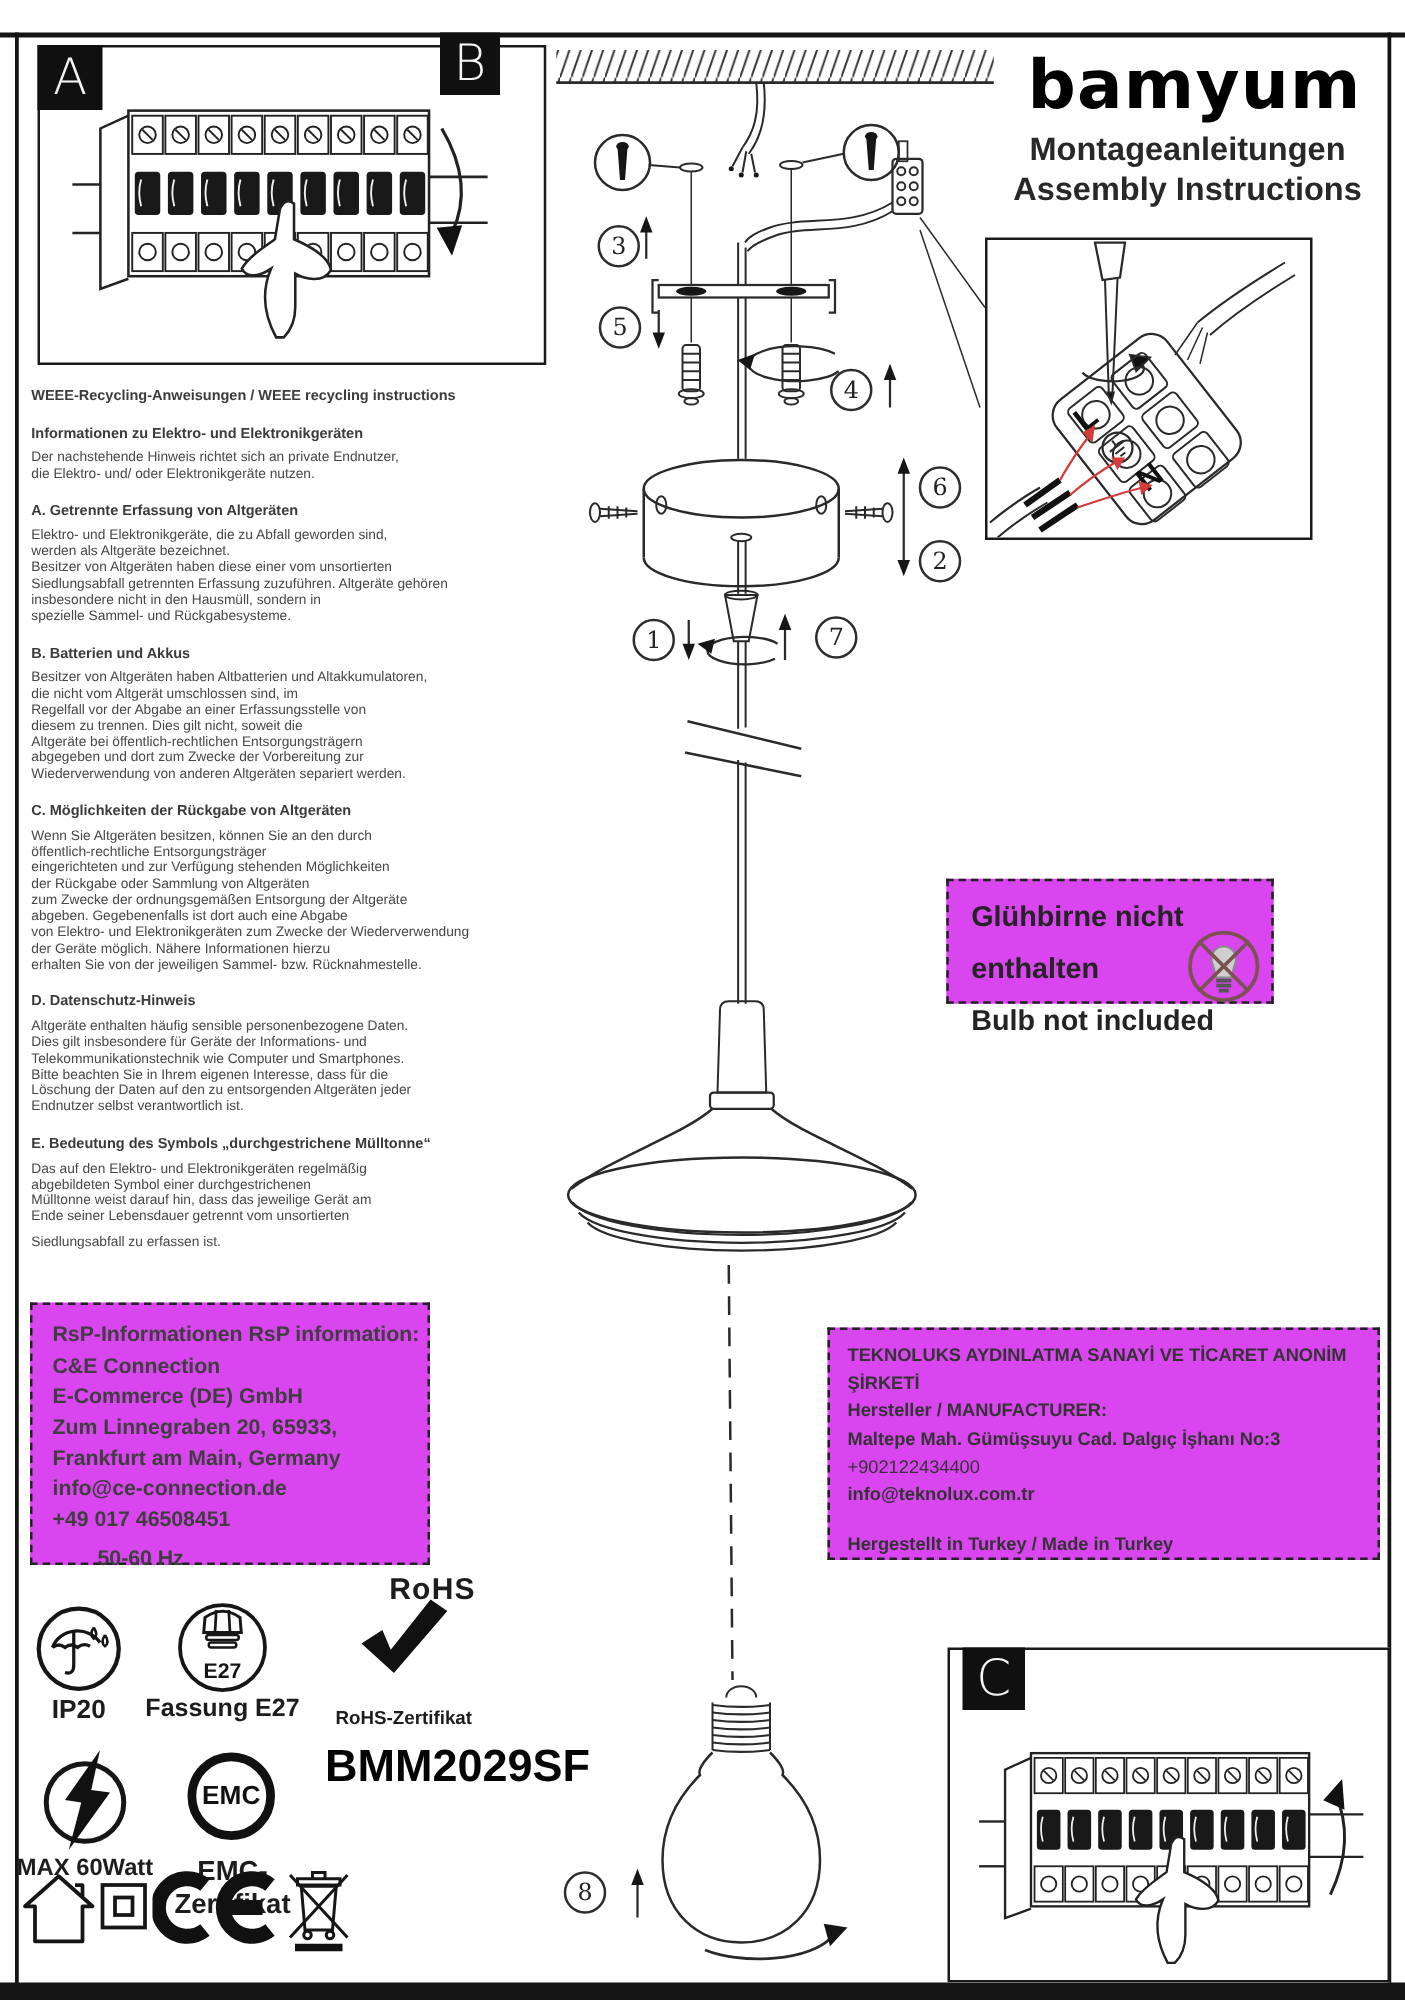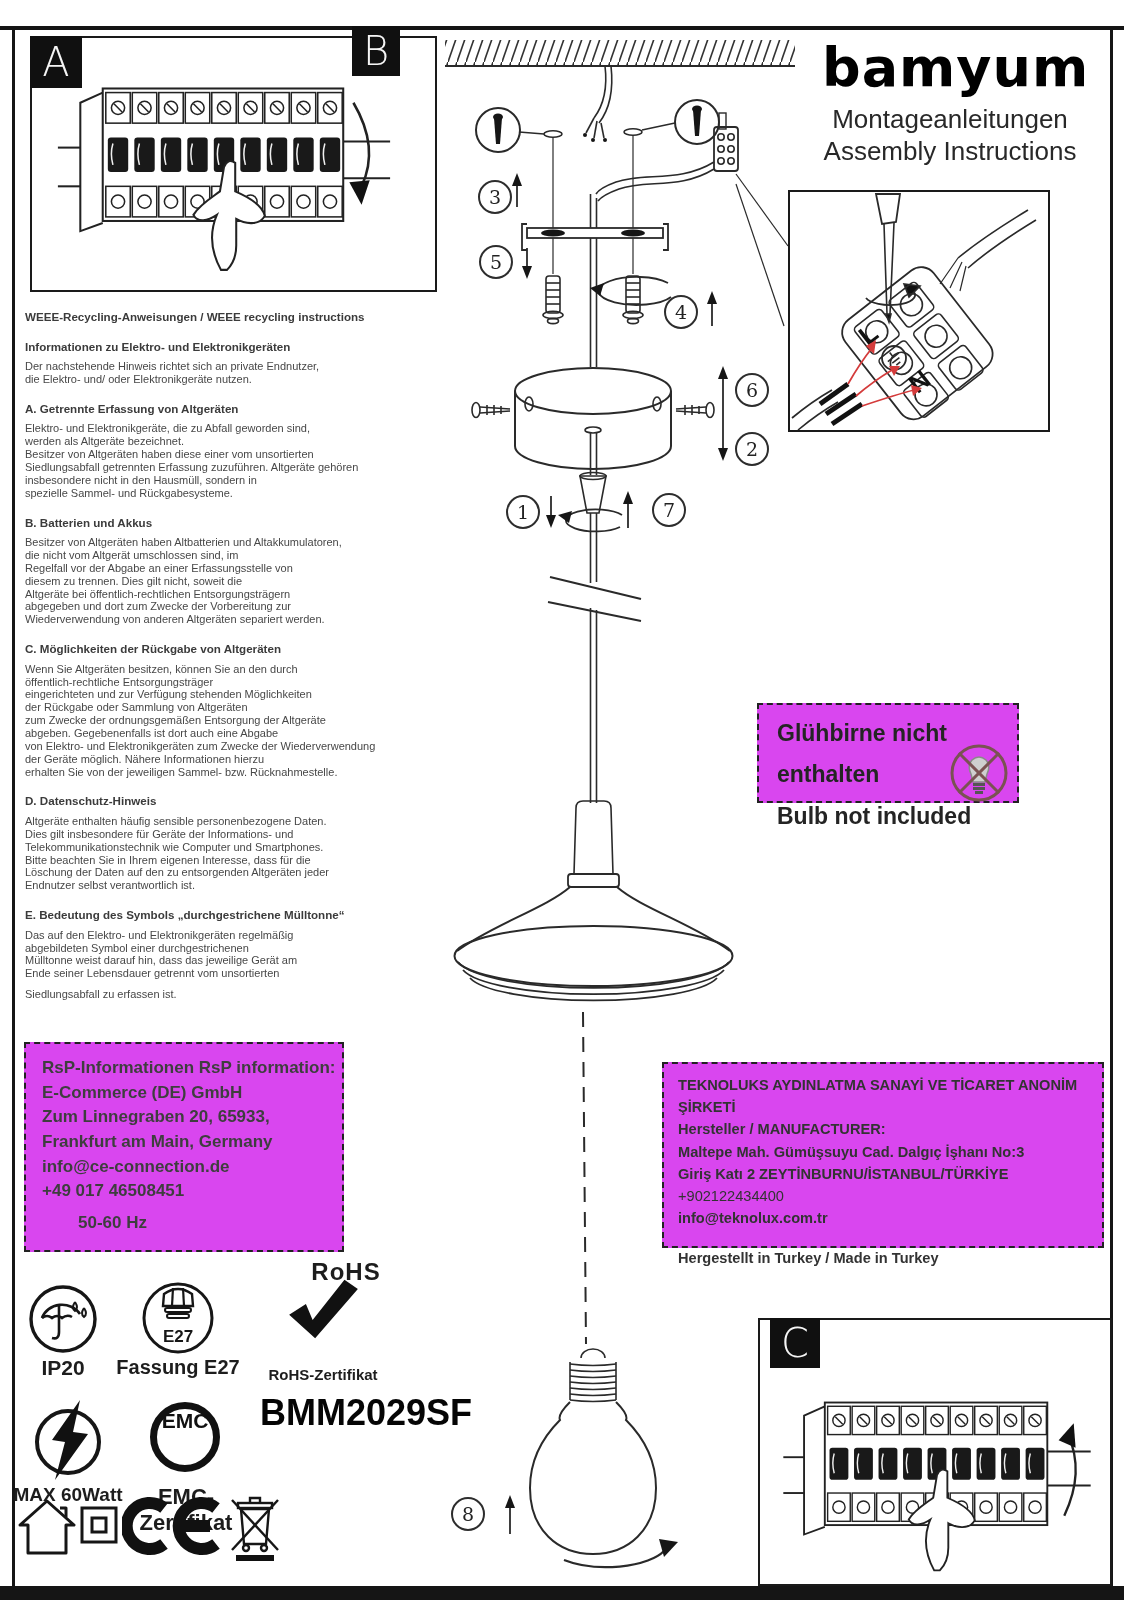--- a/index.html
+++ b/index.html
@@ -11,21 +11,21 @@
              font-family:"DejaVu Sans",sans-serif;font-weight:300;font-size:40px;}
   .box{border:2px solid #1a1a1a;background:#fff;}
   .dashed-box{border:2.5px dashed #222;background:#d946ef;}
   .step-circle{width:30px;height:30px;border:2px solid #2d2d2d;border-radius:50%;
                display:flex;align-items:center;justify-content:center;
                font-family:"DejaVu Serif",serif;font-size:19px;color:#222;background:#fff;}
   .weee{width:412px;font-size:11px;line-height:1.17;color:#474747;}
   .weee h4{margin:16px 0 7px 0;font-size:11.6px;color:#3b3b3b;}
   .weee p{margin:0 0 8px 0;white-space:pre-line;}
   .brand-logo{font-family:"DejaVu Sans",sans-serif;font-weight:800;font-size:54px;letter-spacing:1px;}
-  .brand-sub{font-size:26px;font-weight:400;color:#282828;text-align:center;line-height:1.18;}
+  .brand-sub{font-size:26px;font-weight:700;color:#282828;text-align:center;line-height:1.18;}
   .rsp{font-size:17px;font-weight:700;color:#3e3e3e;line-height:1.45;}
   .mf{font-size:14.6px;color:#333;line-height:1.52;}
   .mf .b{font-weight:700;}
   .cert-label{font-weight:700;color:#1d1d1d;text-align:center;}
   .bulbnote{font-size:23px;font-weight:600;color:#242424;line-height:1.8;}
   svg{display:block;}
   svg .ln{stroke:#2a2a2a;stroke-width:1.6;fill:none;}
   svg .ln2{stroke:#2a2a2a;stroke-width:2.2;fill:none;}
   svg .fillk{fill:#161616;stroke:none;}
 </style>
@@ -385,33 +385,33 @@
     <path d="M24,18 Q31,12 38,18 Q43,24 39,32 L37,40 L25,40 L23,32 Q19,24 24,18" fill="#cfcfcf" stroke="#8a8a8a" stroke-width="1.5"></path>
     <rect x="25" y="41" width="12" height="3" fill="#555"></rect>
       <rect x="25" y="45" width="12" height="3" fill="#555"></rect>
       <rect x="27" y="49" width="8" height="3" fill="#555"></rect>
     <line x1="11" y1="11" x2="51" y2="51" stroke="#7a5252" stroke-width="3"></line>
     <line x1="51" y1="11" x2="11" y2="51" stroke="#7a5252" stroke-width="3"></line>
   </svg>
 
   <div class="abs dashed-box rsp" style="left:24px;top:1042px;width:320px;height:210px;padding:12px 0 0 16px;box-sizing:border-box;">
     <div>RsP-Informationen RsP information:</div>
+    <div>C&amp;E Connection</div>
     <div>E-Commerce (DE) GmbH</div>
     <div>Zum Linnegraben 20, 65933,</div>
     <div>Frankfurt am Main, Germany</div>
     <div>info@ce-connection.de</div>
     <div>+49 017 46508451</div>
     <div style="margin-top:7px;margin-left:36px;">50-60 Hz</div>
   </div>
 
   <div class="abs dashed-box mf" style="left:662px;top:1062px;width:442px;height:186px;padding:10px 0 0 14px;box-sizing:border-box;">
     <div class="b">TEKNOLUKS AYDINLATMA SANAYİ VE TİCARET ANONİM ŞİRKETİ</div>
     <div class="b">Hersteller / MANUFACTURER:</div>
     <div class="b">Maltepe Mah. Gümüşsuyu Cad. Dalgıç İşhanı No:3</div>
-    <div class="b">Giriş Katı 2 ZEYTİNBURNU/İSTANBUL/TÜRKİYE</div>
     <div>+902122434400</div>
     <div class="b">info@teknolux.com.tr</div>
     <div class="b" style="margin-top:18px;">Hergestellt in Turkey / Made in Turkey</div>
   </div>
 
   <svg class="abs" style="left:28px;top:1284px;" width="70" height="70" viewBox="0 0 70 70">
     <circle cx="35" cy="35" r="32" fill="none" stroke="#161616" stroke-width="3.4"></circle>
     <g fill="none" stroke="#161616" stroke-width="2.6">
       <path d="M14,34 A21,19 0 0 1 52,30"></path>
       <path d="M14,34 Q19,30 24,34 Q29,30 34,34 Q39,30 44,33"></path>
@@ -439,21 +439,21 @@
   </svg>
   <div class="abs cert-label" style="left:282px;top:1258px;width:80px;font-size:24px;letter-spacing:1px;margin-left:24px;">RoHS</div>
   <div class="abs cert-label" style="left:258px;top:1366px;width:130px;font-size:15px;">RoHS-Zertifikat</div>
 
   <svg class="abs" style="left:30px;top:1398px;" width="76" height="84" viewBox="0 0 76 84">
     <circle cx="38" cy="44" r="31" fill="none" stroke="#161616" stroke-width="4"></circle>
     <polygon points="50,2 22,42 35,44 25,82 58,36 43,34" fill="#111"></polygon>
   </svg>
   <div class="abs cert-label" style="left:12px;top:1484px;width:112px;font-size:19px;">MAX 60Watt</div>
 
-  <div class="abs" style="left:150px;top:1402px;width:70px;height:70px;border:7px solid #111;border-radius:50%;box-sizing:border-box;display:flex;justify-content:center;">
+  <div class="abs" style="left:150px;top:1402px;width:70px;height:70px;border:7px solid #111;border-radius:50%;box-sizing:border-box;display:flex;align-items:center;justify-content:center;">
     <span style="font-weight:700;font-size:21px;color:#111;">EMC</span>
   </div>
   <div class="abs cert-label" style="left:120px;top:1484px;width:132px;font-size:22px;">EMC-Zertifikat</div>
 
   <div class="abs" style="left:260px;top:1392px;font-size:36px;font-weight:800;color:#050505;">BMM2029SF</div>
 
   <svg class="abs" style="left:18px;top:1498px;" width="58" height="58" viewBox="0 0 58 58">
     <g fill="none" stroke="#161616" stroke-width="3" stroke-linejoin="round">
       <polygon points="29,3 56,27 48,27 48,55 10,55 10,27 2,27"></polygon>
       <polyline points="42,10 48,10 48,19"></polyline>

